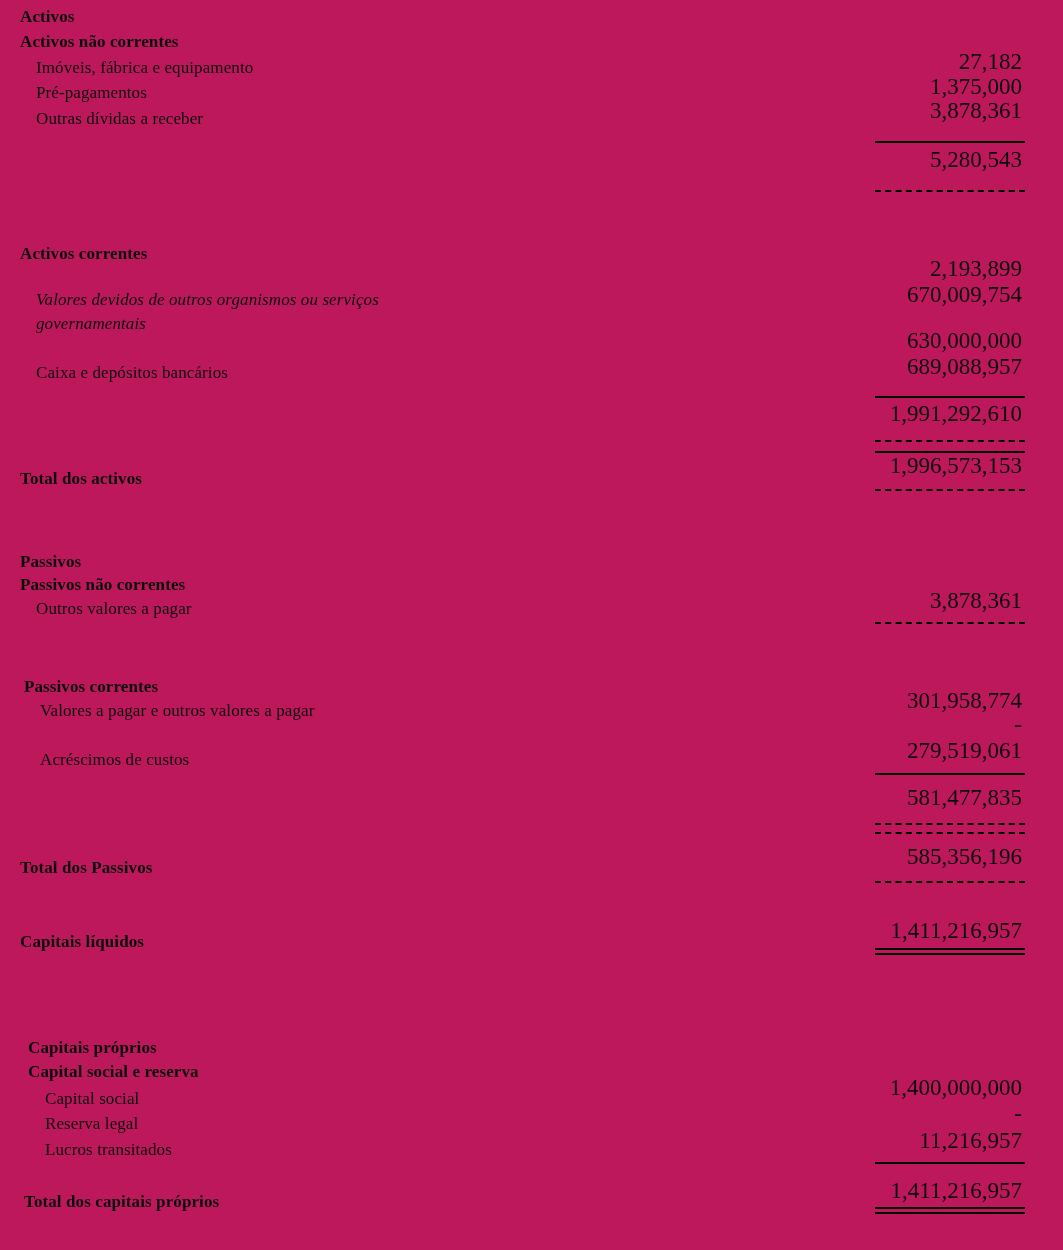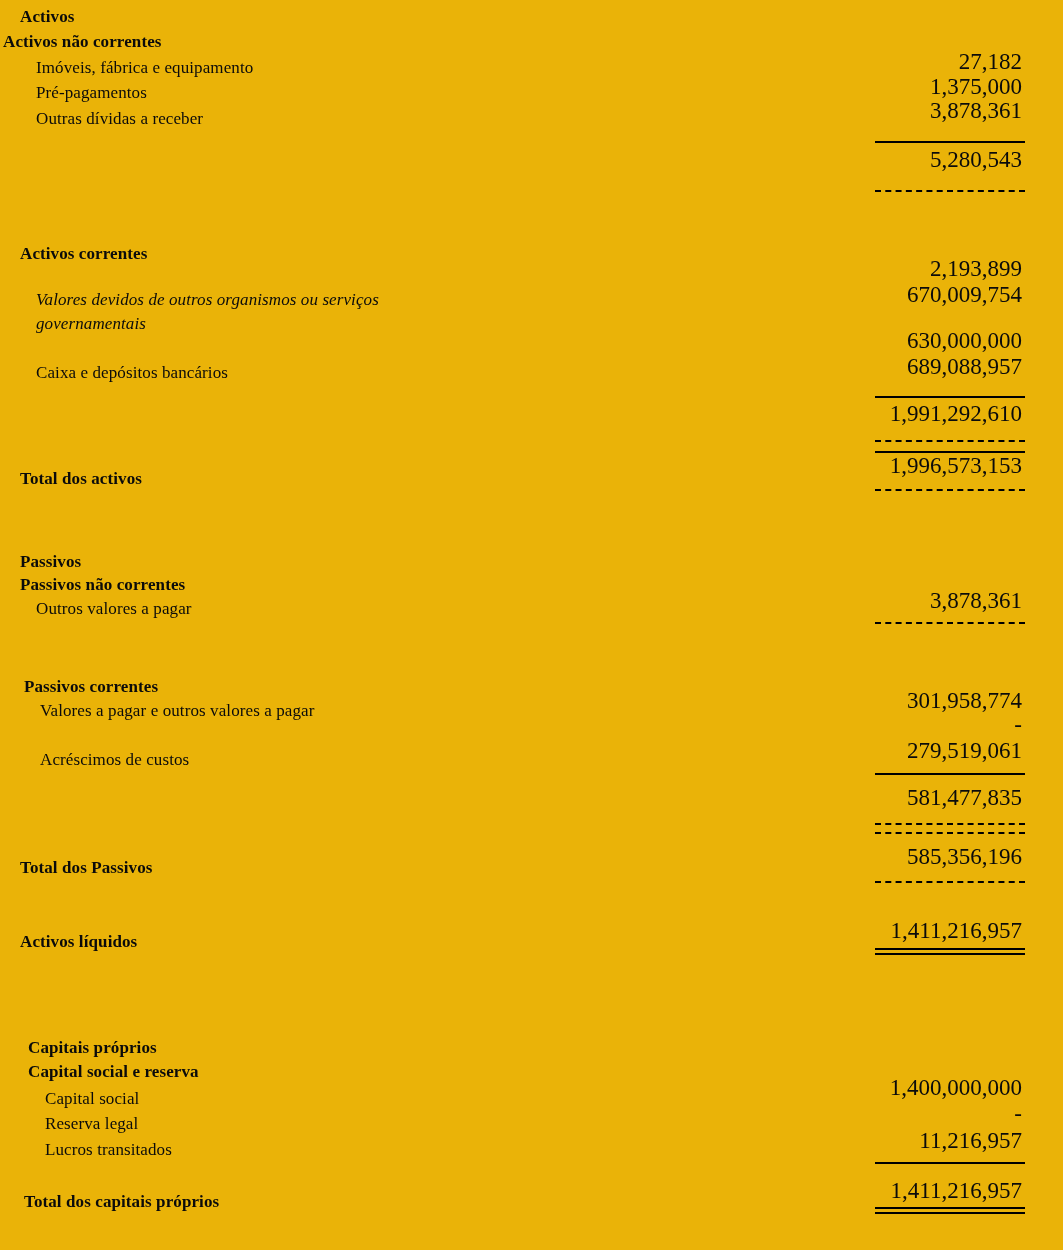--- a/index.html
+++ b/index.html
@@ -5,21 +5,21 @@
   * { margin: 0; padding: 0; box-sizing: border-box; }
   html, body { background: #ffffff; }
   body {
     font-family: "Liberation Serif", "DejaVu Serif", serif;
     color: #0b0b0b;
   }
   .page {
     position: relative;
     width: 1063px;
     height: 1250px;
-    background: #eab308;
+    background: #be185d;
     overflow: hidden;
   }
   .lbl {
     position: absolute;
     font-size: 17px;
     line-height: 22px;
     white-space: nowrap;
     letter-spacing: 0.1px;
   }
   .lbl.wrap {
@@ -50,21 +50,21 @@
     border-top: 2px solid #000;
     border-bottom: 2px solid #000;
   }
 </style>
 </head>
 <body>
 
 <div class="page">
 
   <span class="lbl b" style="top:6px;left:20px">Activos</span>
-  <span class="lbl b" style="top:31px;left:3px">Activos não correntes</span>
+  <span class="lbl b" style="top:31px;left:20px">Activos não correntes</span>
 
   <span class="lbl" style="top:57px;left:36px">Imóveis, fábrica e equipamento</span>
   <span class="val" style="top:51px">27,182</span>
 
   <span class="lbl" style="top:82px;left:36px">Pré-pagamentos</span>
   <span class="val" style="top:76px">1,375,000</span>
 
   <span class="lbl" style="top:108px;left:36px">Outras dívidas a receber</span>
   <span class="val" style="top:100px">3,878,361</span>
 
@@ -113,21 +113,21 @@
   <div class="rule solid" style="top:773px"></div>
   <span class="val" style="top:787px">581,477,835</span>
   <div class="rule dashed" style="top:823px"></div>
   <div class="rule dashed" style="top:832px"></div>
 
   <span class="val" style="top:846px">585,356,196</span>
   <span class="lbl b" style="top:857px;left:20px">Total dos Passivos</span>
   <div class="rule dashed" style="top:881px"></div>
 
   <span class="val" style="top:920px">1,411,216,957</span>
-  <span class="lbl b" style="top:931px;left:20px">Activos líquidos</span>
+  <span class="lbl b" style="top:931px;left:20px">Capitais líquidos</span>
   <div class="rule dbl" style="top:948px"></div>
 
   <span class="lbl b" style="top:1037px;left:28px">Capitais próprios</span>
   <span class="lbl b" style="top:1061px;left:28px">Capital social e reserva</span>
 
   <span class="lbl" style="top:1088px;left:45px">Capital social</span>
   <span class="val" style="top:1077px">1,400,000,000</span>
 
   <span class="lbl" style="top:1113px;left:45px">Reserva legal</span>
   <span class="val" style="top:1103px">-</span>

